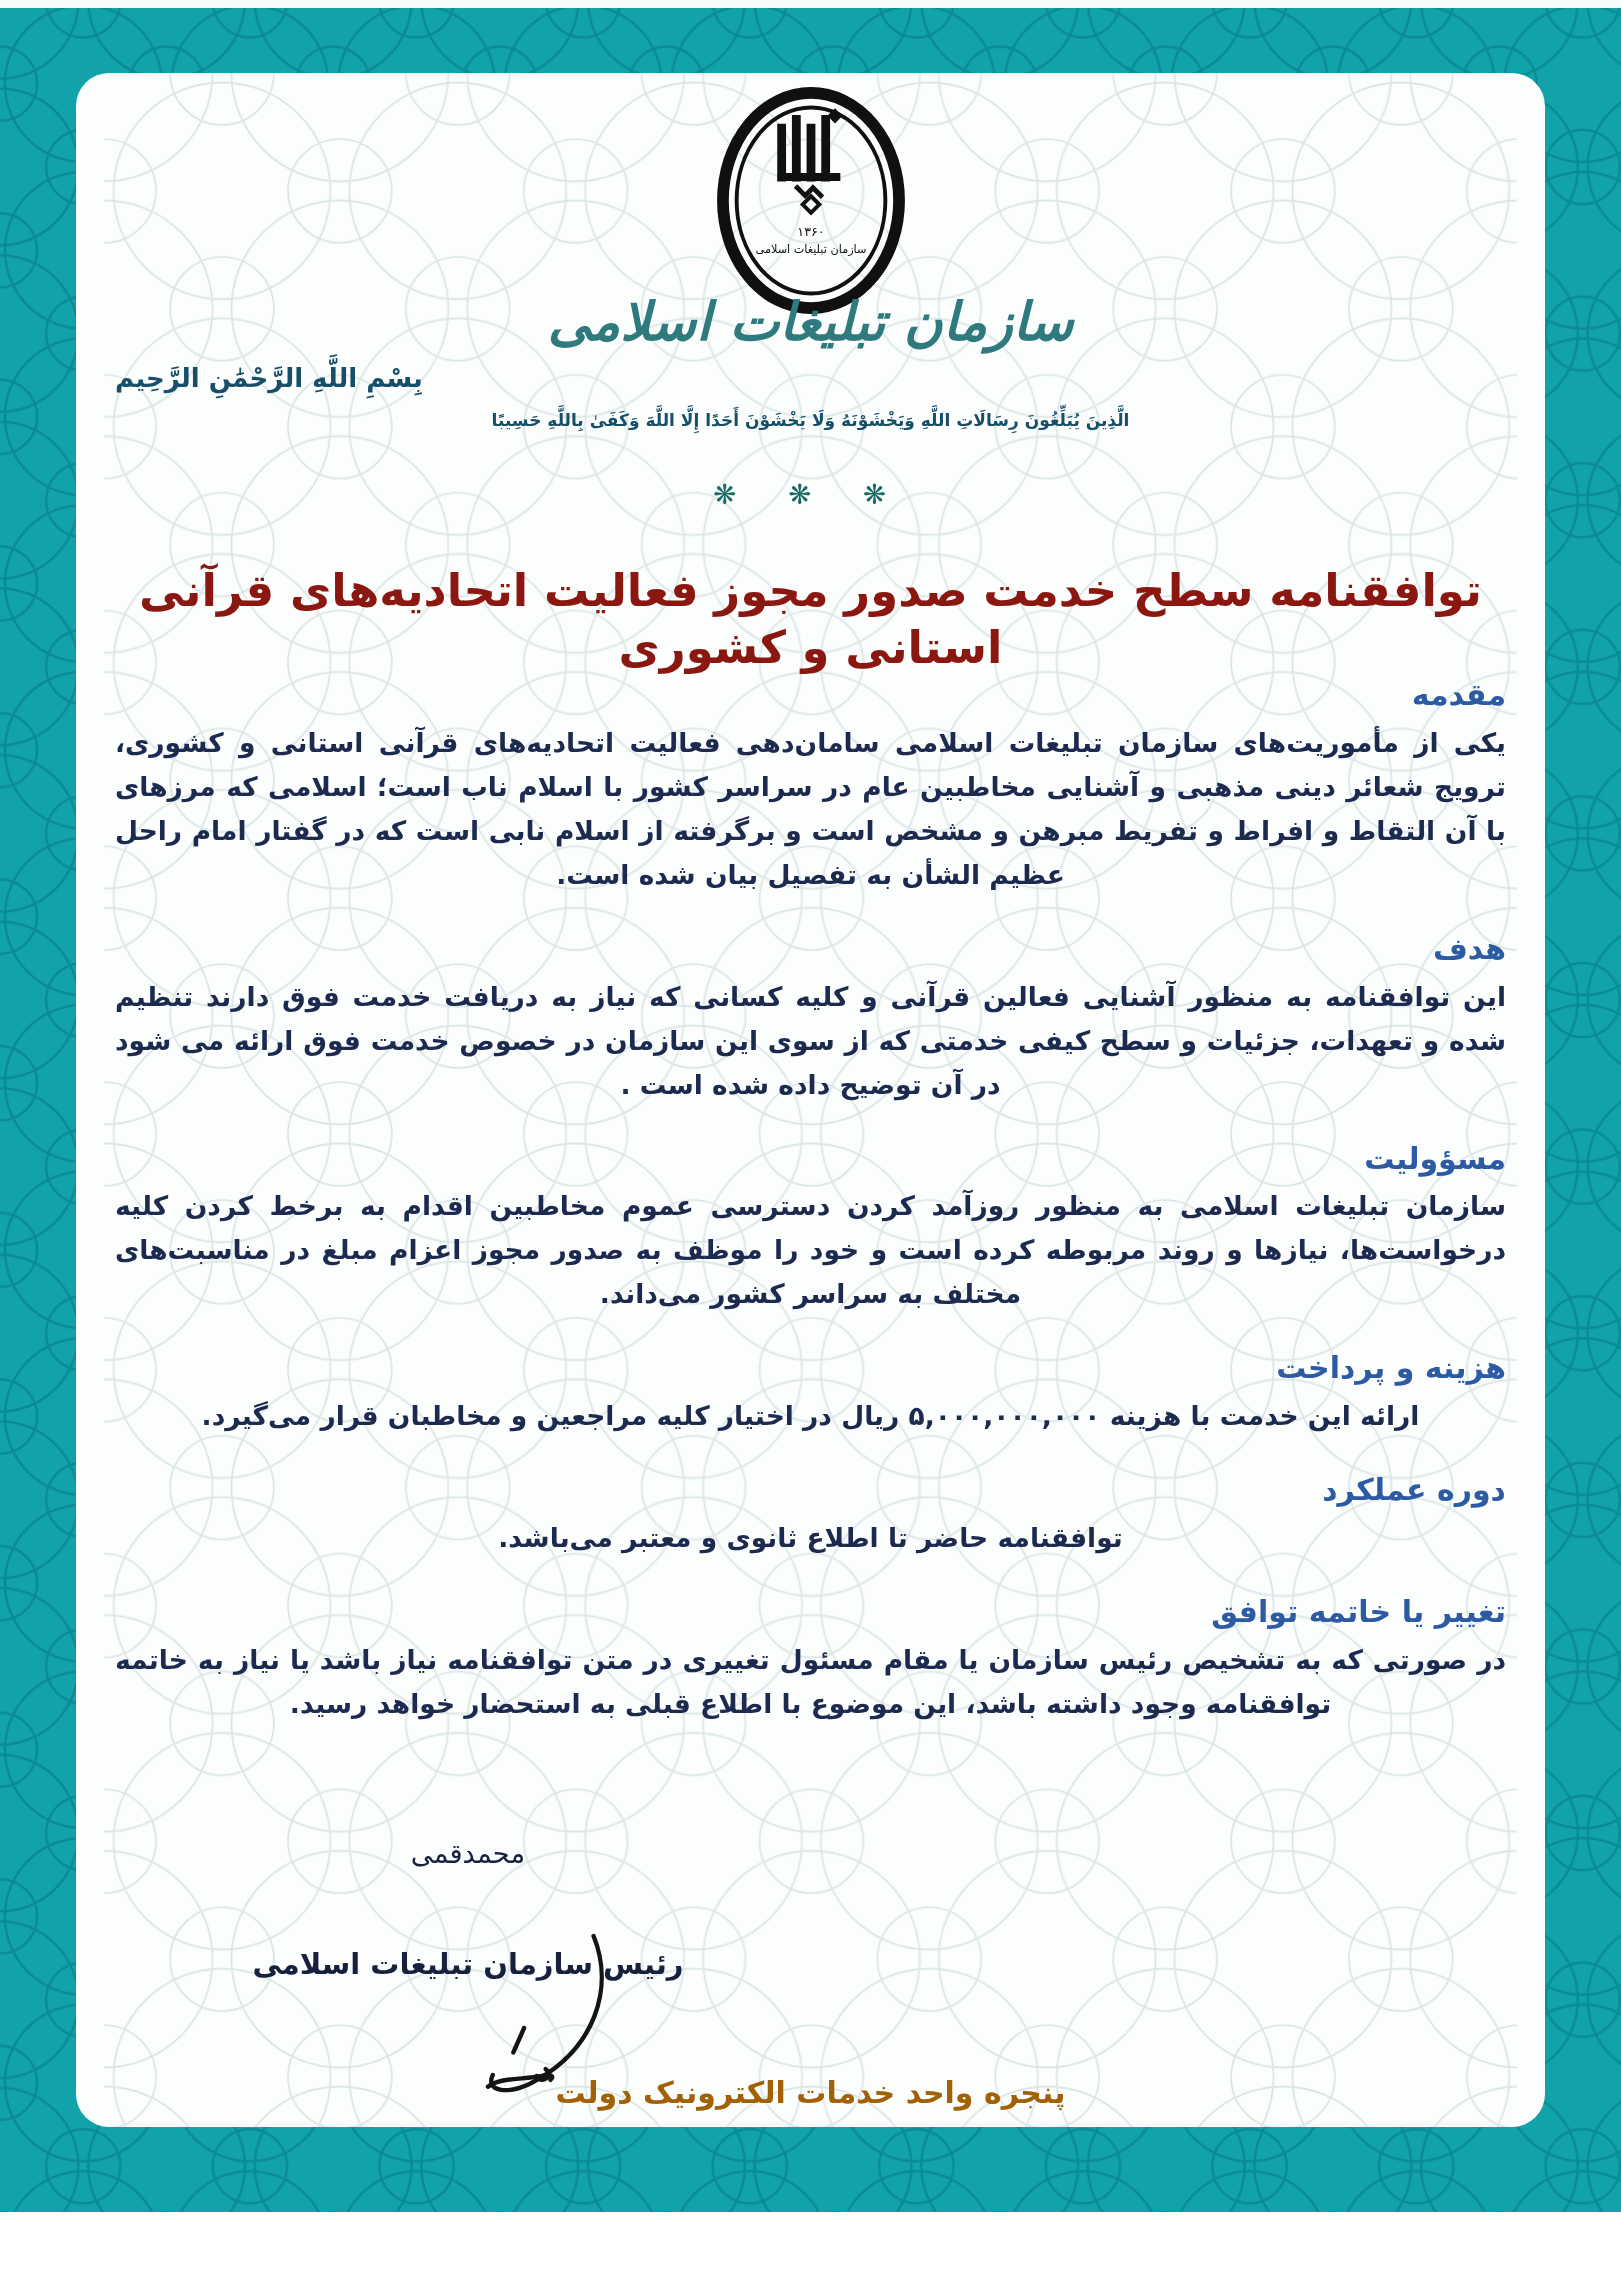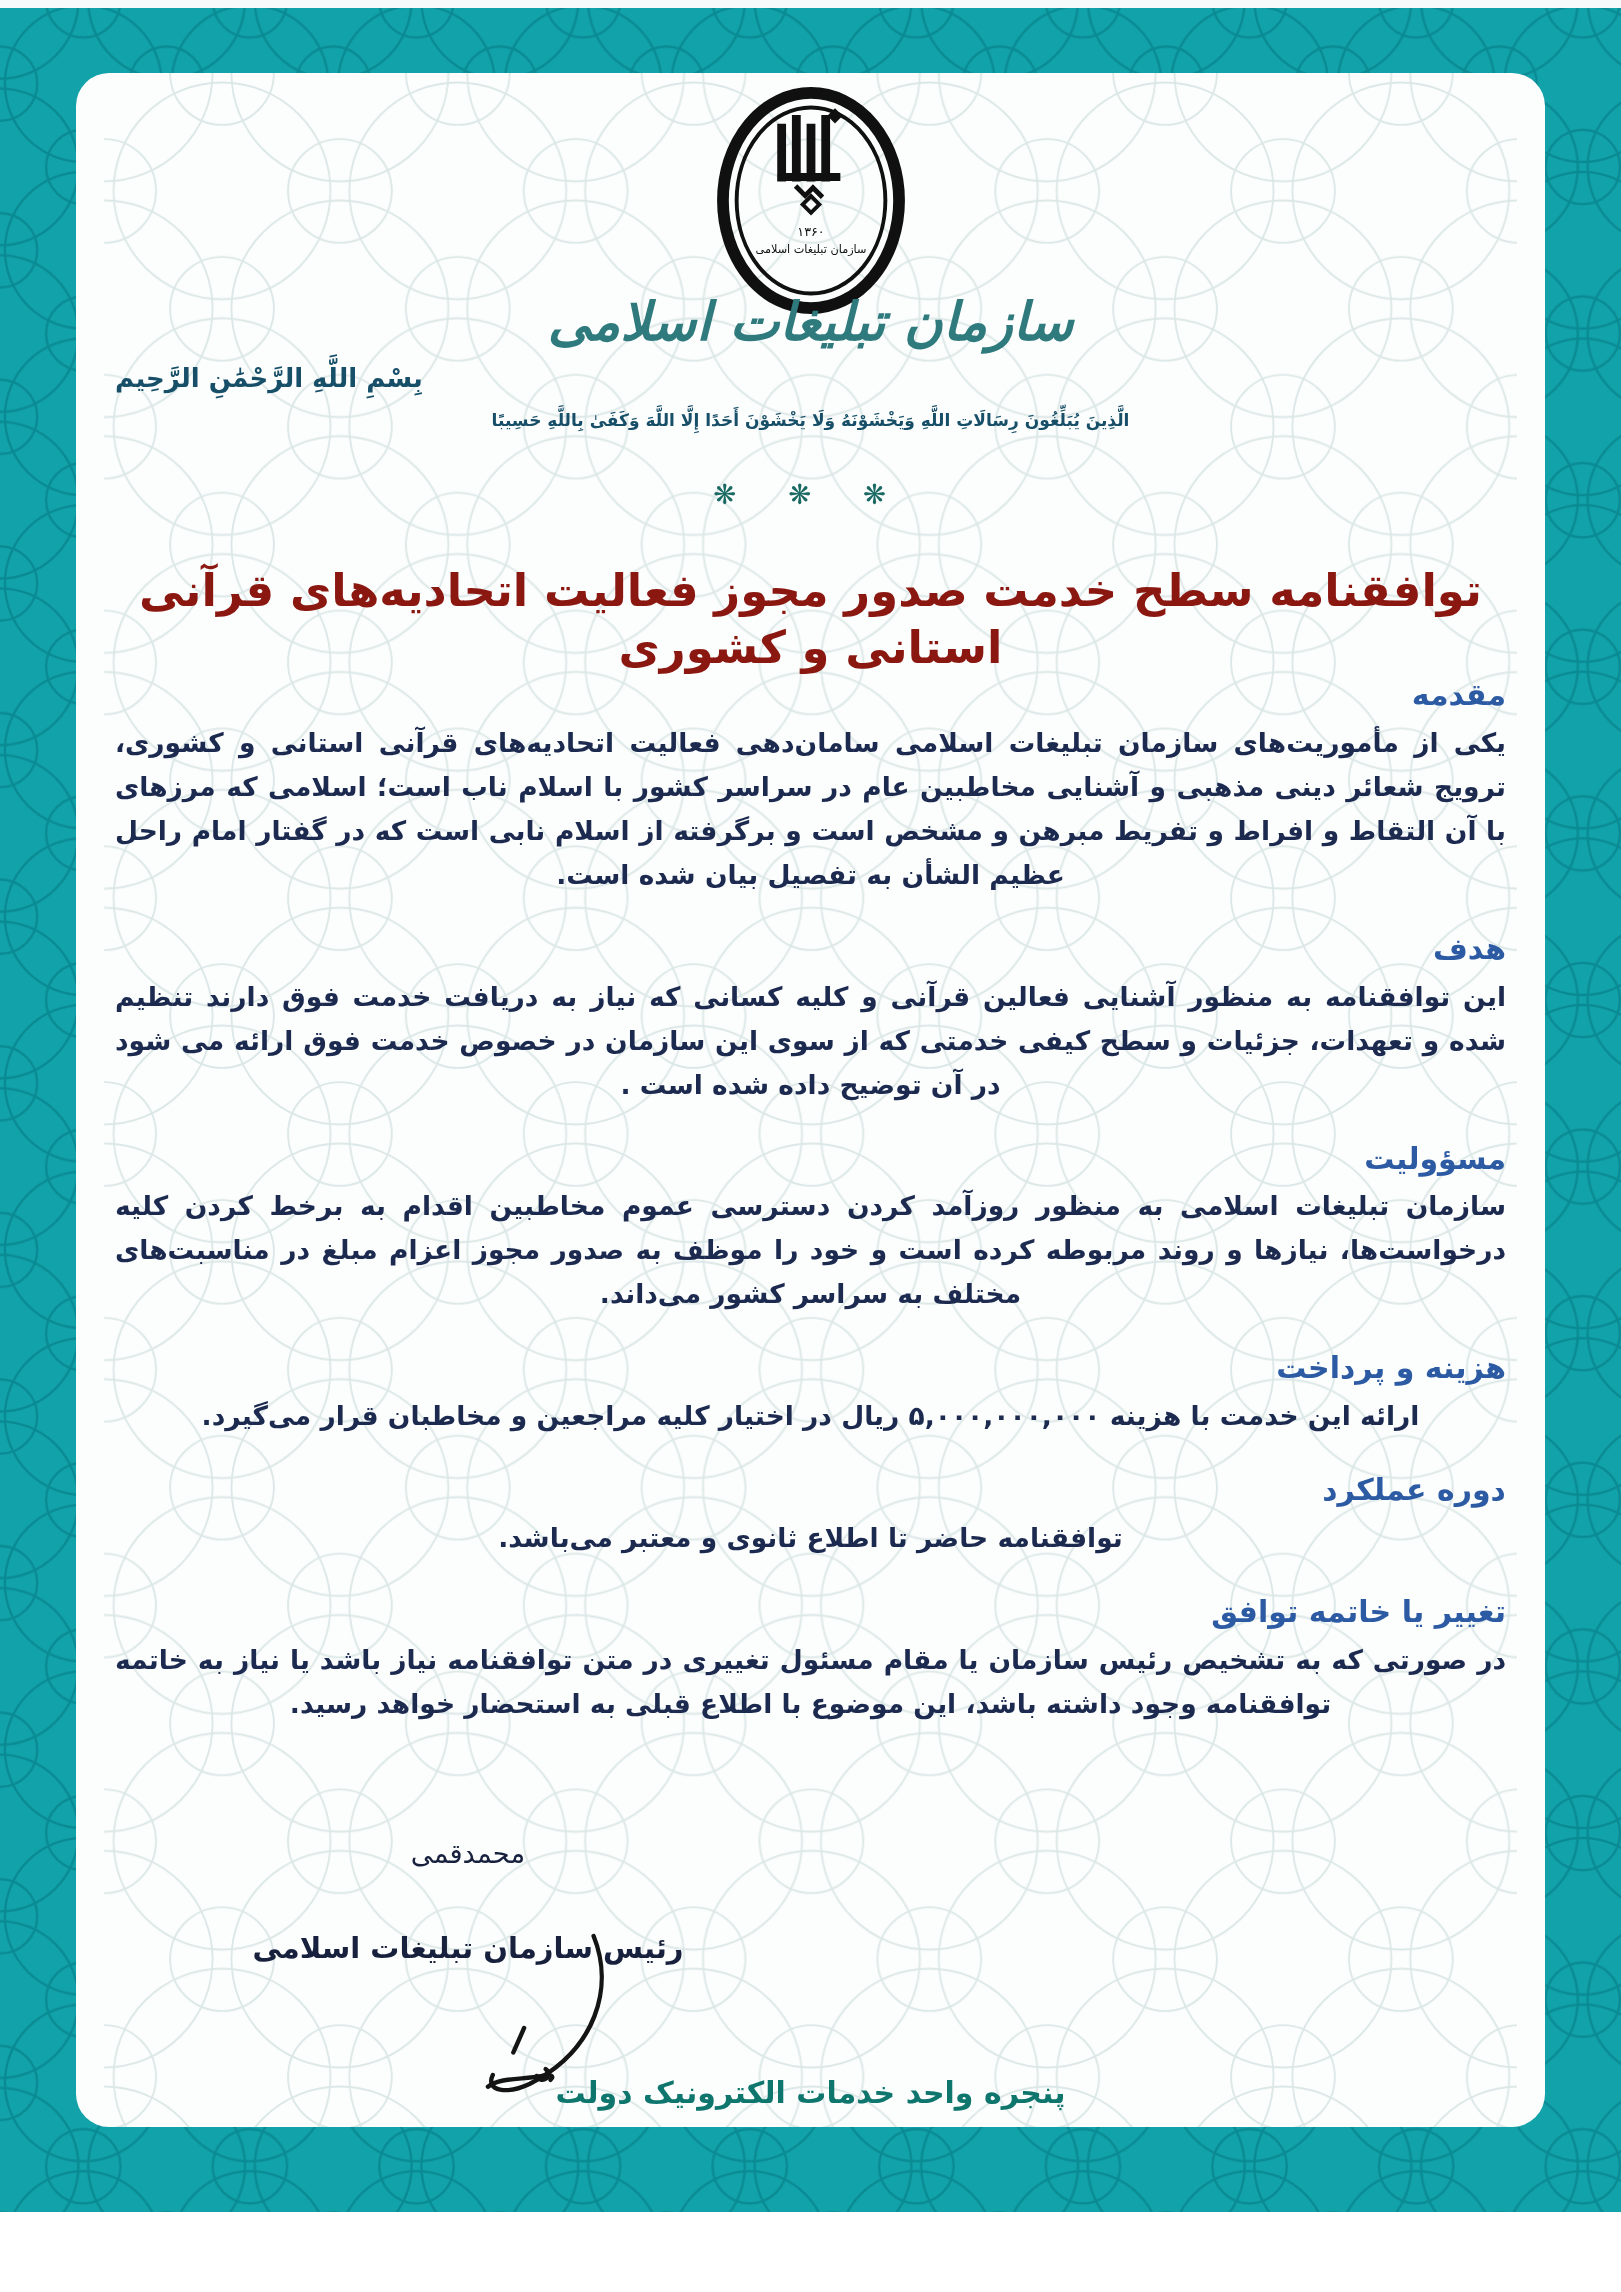--- a/index.html
+++ b/index.html
@@ -30,25 +30,25 @@
   .section{margin-top:33px;}
   .section.first{margin-top:0;}
   .section h2{margin:0;font-size:30px;line-height:37px;font-weight:bold;color:#2c5ba4;text-align:right;}
   .section p{
     margin:7.8px 0 0;font-size:26.5px;line-height:44px;font-weight:bold;color:#1c2a50;
     text-align:justify;text-align-last:center;
   }
   .sig-row{display:flex;justify-content:flex-end;padding-left:118px;margin-top:108px;}
   .sig-block{position:relative;width:470px;text-align:center;}
   .sig-name{font-size:27.4px;font-weight:normal;color:#17203d;line-height:39px;}
-  .sig-title{margin-top:55px;font-size:29px;font-weight:bold;color:#17203d;line-height:41px;}
+  .sig-title{margin-top:71px;font-size:29px;font-weight:bold;color:#17203d;line-height:41px;}
   .sig-swoosh{position:absolute;left:206px;top:98px;width:227px;height:188px;}
   .panel-footer{
     position:absolute;left:0;right:0;bottom:11.8px;text-align:center;
-    font-size:30px;font-weight:bold;color:#0f766e;line-height:45px;
+    font-size:30px;font-weight:bold;color:#a16207;line-height:45px;
   }
 </style>
 </head>
 <body>
 
 <div class="page">
 
   <svg class="bg-pattern" width="1621" height="2293" xmlns="http://www.w3.org/2000/svg" viewBox="0 0 1654 2339">
     <defs>
       <pattern id="fp" width="170" height="170" patternUnits="userSpaceOnUse">

